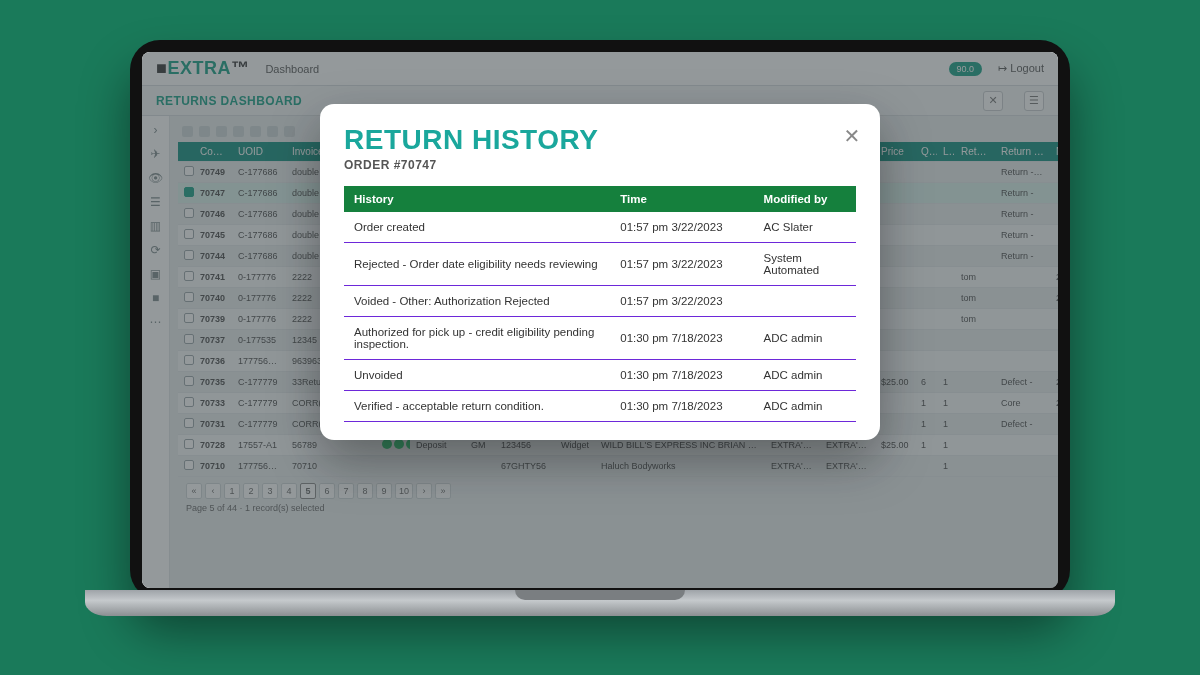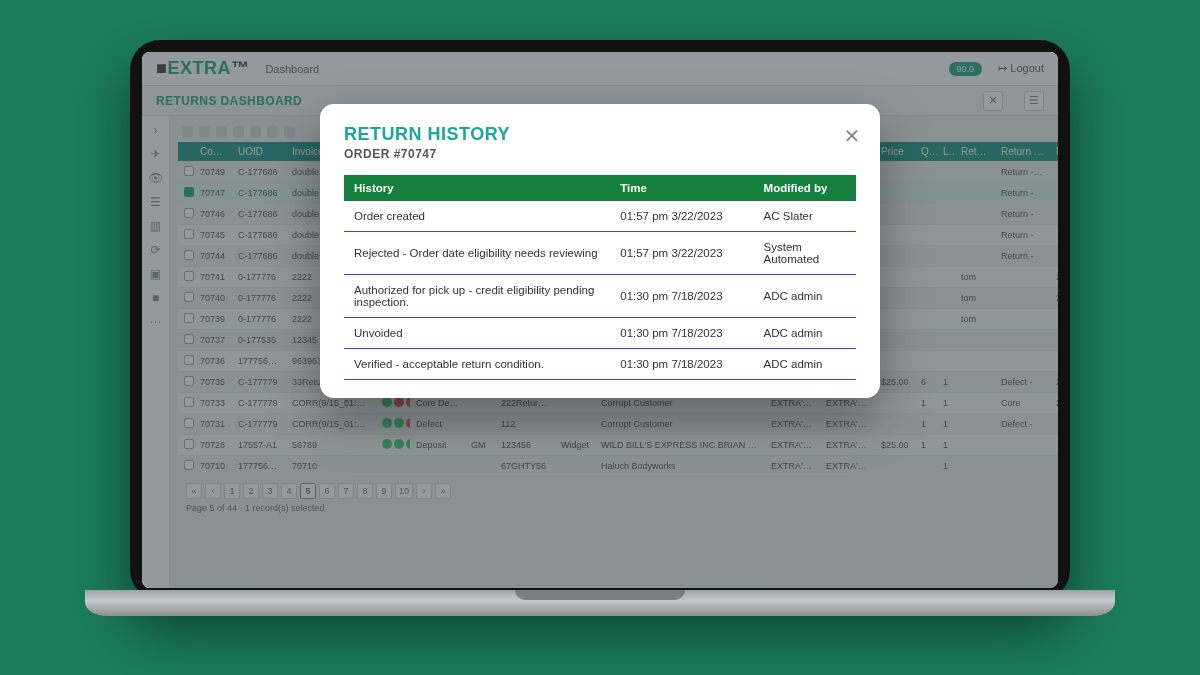--- a/index.html
+++ b/index.html
@@ -70,38 +70,38 @@
   table.grid{width:100%; border-collapse:collapse; table-layout:fixed}
   table.grid th, table.grid td{
     border-bottom:1px solid #e2e6e8; padding:4px 6px; text-align:left;
     overflow:hidden; text-overflow:ellipsis; white-space:nowrap; font-size:9px;
   }
   table.grid thead th{ background:#0e8f7e; color:#fff; font-weight:400; font-size:10px }
   table.grid tbody tr:nth-child(even){background:#f6f8f9}
   table.grid tbody tr.sel{background:#d9f2ec}
   .chk{display:inline-block;width:10px;height:10px;border:1px solid #9aa5a8;border-radius:2px;background:#fff}
   .chk.on{background:#16a085;border-color:#16a085}
-  .idc{font-weight:400}
+  .idc{font-weight:700}
   .stat{display:inline-flex;gap:2px}
   .stat i{width:10px;height:10px;border-radius:50%;display:inline-block}
   .g{background:#2ecc71}.r{background:#e74c3c}
   
   .footer{padding:6px 8px; font-size:9px; color:#666; display:flex; flex-direction:column; gap:4px}
   .pager{display:flex;gap:3px;align-items:center}
   .pager .pg{min-width:16px;height:16px;padding:0 3px;border:1px solid #cfd6d8;background:#fff;display:flex;align-items:center;justify-content:center;border-radius:2px;cursor:pointer}
   .pager .pg.cur{background:#fff;font-weight:700;border-color:#888}
   
   .dim{position:absolute; inset:0; background:rgba(60,70,72,.55)}
   .modal{
     position:absolute; left:50%; top:104px; transform:translateX(-50%);
     width:560px; background:#fff; border-radius:14px;
     box-shadow:0 20px 50px rgba(0,0,0,.35);
     padding:20px 24px 18px 24px;
   }
-  .modal h1{color:#1aa79c; font-size:18px; font-weight:800; letter-spacing:.5px}
+  .modal h1{color:#1aa79c; font-size:28px; font-weight:800; letter-spacing:.5px}
   .modal h2{color:#555; font-size:12px; font-weight:700; margin-top:2px; letter-spacing:.5px}
   .close{position:absolute; right:18px; top:22px; width:20px; height:20px; color:#888; font-size:20px; line-height:20px; text-align:center; cursor:pointer}
   table.hist{width:100%; border-collapse:collapse; margin-top:14px; font-size:11.5px}
   table.hist thead th{background:#15803d;color:#fff;text-align:left;padding:7px 10px;font-weight:700}
   table.hist tbody td{padding:9px 10px;border-bottom:1px solid #6d28d9;color:#333}
   table.hist th:nth-child(1),table.hist td:nth-child(1){width:52%}
   table.hist th:nth-child(2),table.hist td:nth-child(2){width:28%}
   table.hist th:nth-child(3),table.hist td:nth-child(3){width:20%}
 </style>
 </head>
@@ -558,20 +558,25 @@
           <td>Order created</td>
           <td>01:57 pm 3/22/2023</td>
           <td>AC Slater</td>
         </tr>
         <tr>
           <td>Rejected - Order date eligibility needs reviewing</td>
           <td>01:57 pm 3/22/2023</td>
           <td>System Automated</td>
         </tr>
         <tr>
+          <td>Voided - Other: Authorization Rejected</td>
+          <td>01:57 pm 3/22/2023</td>
+          <td></td>
+        </tr>
+        <tr>
           <td>Authorized for pick up - credit eligibility pending inspection.</td>
           <td>01:30 pm 7/18/2023</td>
           <td>ADC admin</td>
         </tr>
         <tr>
           <td>Unvoided</td>
           <td>01:30 pm 7/18/2023</td>
           <td>ADC admin</td>
         </tr>
         <tr>

